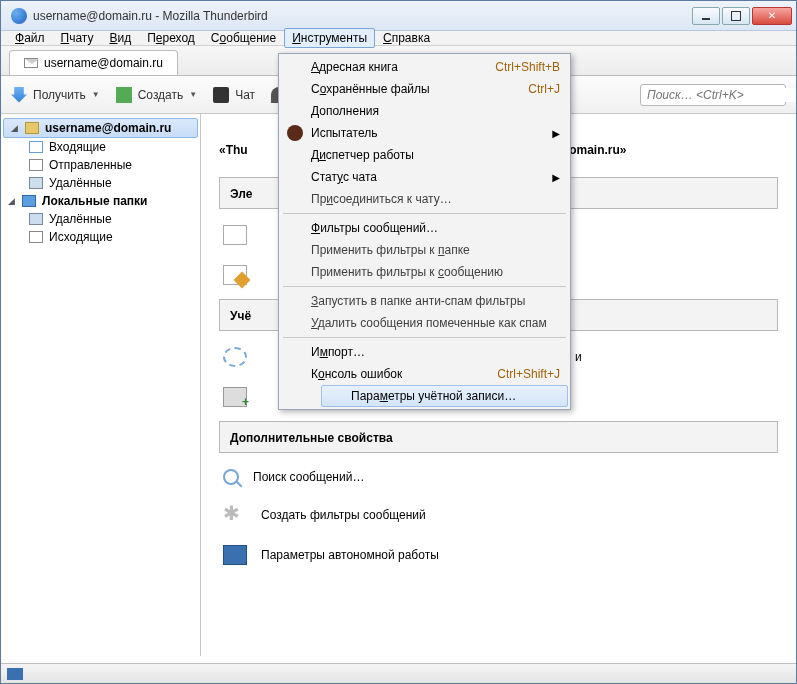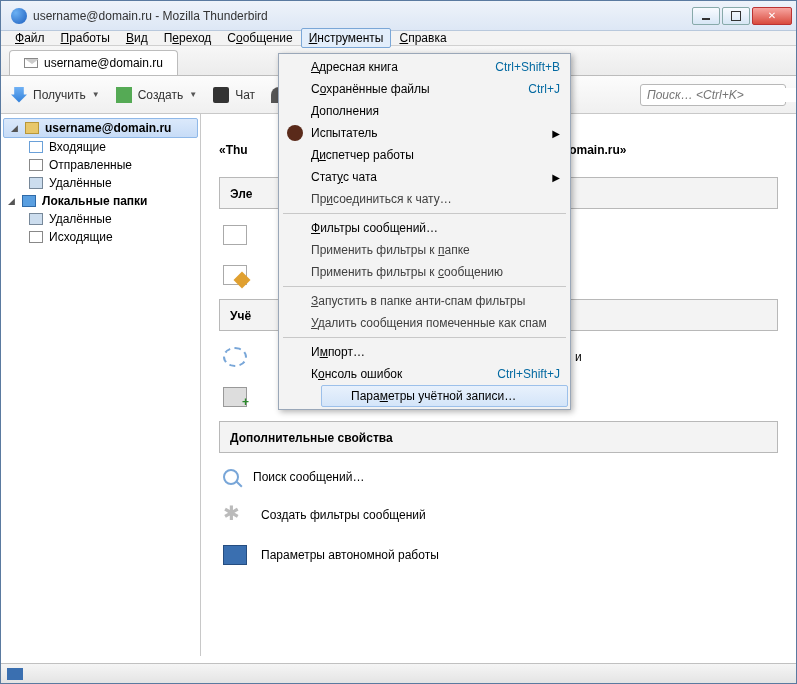--- a/index.html
+++ b/index.html
@@ -74,21 +74,21 @@
 .ric.search::after{content:"";position:absolute;width:8px;height:2px;background:#78a6d8;right:-6px;bottom:-2px;transform:rotate(45deg);}
 .ric.filter{color:#bbb;font-size:20px;line-height:16px;}
 .ric.folder{background:#f5c94a;border:1px solid #c89a20;}
 .ric.offline{background:#3a6fb0;border:1px solid #254d80;}
 
 
 .dropdown{position:absolute;left:277px;top:52px;width:293px;background:#f3f3f3;border:1px solid #9aa7b8;box-shadow:2px 2px 6px rgba(0,0,0,0.3);padding:2px;z-index:100;}
 .dm-item{display:flex;align-items:center;padding:4px 8px 4px 30px;position:relative;cursor:default;white-space:nowrap;}
 .dm-item.hover{background:linear-gradient(#e8f1fc,#d4e5f9);border:1px solid #9cc0ea;border-radius:2px;padding:3px 7px 3px 29px;margin-left:40px;}
 .dm-item.disabled{color:#404040;}
-.dm-item .sc{margin-left:auto;color:#0369a1;padding-left:20px;}
+.dm-item .sc{margin-left:auto;color:#a16207;padding-left:20px;}
 .dm-item .arr{margin-left:auto;font-size:10px;}
 .dm-item .dmic{position:absolute;left:6px;width:16px;height:16px;}
 .dmic.bug{background:#5a2a1a;border-radius:50%;}
 .dm-sep{height:1px;background:#c8c8c8;margin:3px 2px;}
 .dm-item u{text-decoration:underline;}
 
 
 .statusbar{position:absolute;bottom:0;left:0;right:0;height:20px;background:linear-gradient(#f5f5f5,#e4e4e4);border-top:1px solid #c0c0c0;display:flex;align-items:center;padding:0 6px;}
 .statusbar .sic{width:16px;height:12px;background:#3a6fb0;}
 </style>
@@ -100,21 +100,21 @@
   <span class="title">username@domain.ru - Mozilla Thunderbird</span>
   <div class="win-btns">
     <div class="win-btn min"></div>
     <div class="win-btn max"></div>
     <div class="win-btn close"></div>
   </div>
 </div>
 
 <div class="menubar">
   <span class="mi"><u>Ф</u><span>айл</span></span>
-  <span class="mi"><u>П</u><span>работы</span></span>
+  <span class="mi"><u>П</u><span>чату</span></span>
   <span class="mi"><u>В</u><span>ид</span></span>
   <span class="mi">П<u>е</u><span>реход</span></span>
   <span class="mi">С<u>о</u><span>общение</span></span>
   <span class="mi open"><u>И</u><span>нструменты</span></span>
   <span class="mi"><u>С</u><span>правка</span></span>
 </div>
 
 <div class="tabrow">
   <div class="tab">
     <span class="envelope"></span>

